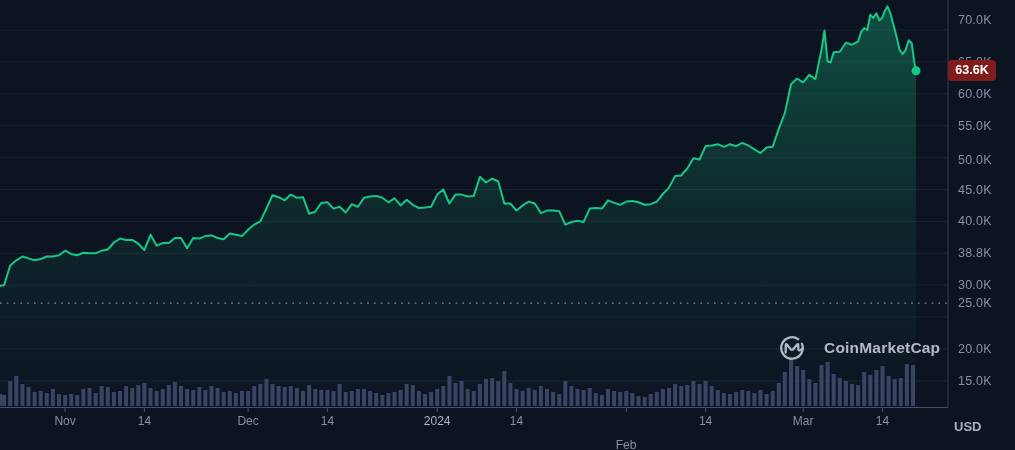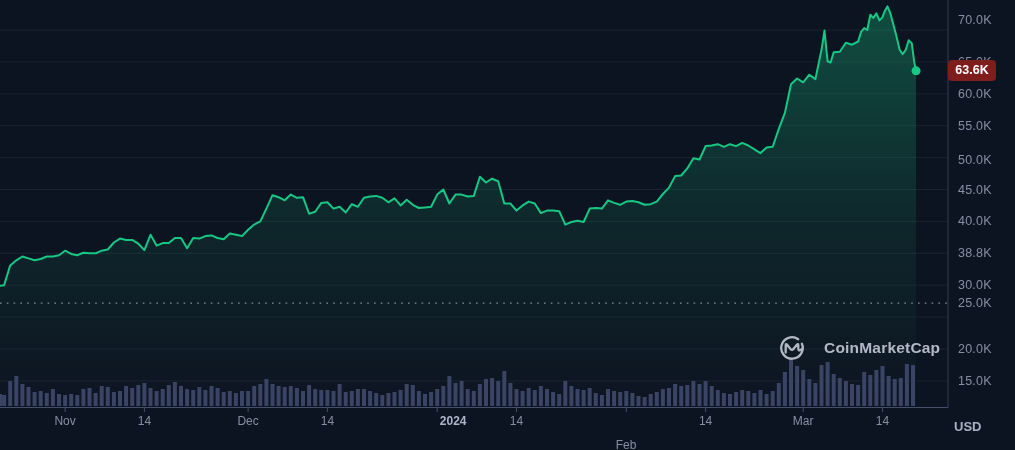--- a/index.html
+++ b/index.html
@@ -3,21 +3,21 @@
 <meta charset="utf-8">
 <style>
   html,body{margin:0;padding:0;background:#0D1421;}
   .stage{position:relative;width:1015px;height:450px;background:#0D1421;overflow:hidden;
          font-family:"Liberation Sans","DejaVu Sans",sans-serif;}
   #chart-svg{position:absolute;left:0;top:0;}
   .y-label{position:absolute;left:958px;transform:translateY(-50%);
            font-size:12.5px;color:#878EA3;letter-spacing:.2px;white-space:nowrap;}
   .x-label{position:absolute;top:414px;transform:translateX(-50%);
            font-size:12px;color:#878EA3;white-space:nowrap;}
-  .x-label.bold{font-weight:bold;color:#ADB4C7;margin-left:16px;}
+  .x-label.bold{font-weight:normal;color:#ADB4C7;}
   .price-badge{position:absolute;left:948px;top:60px;width:48px;height:21px;
                background:#7f1d1d;color:#FFFFFF;font-size:12.5px;font-weight:bold;
                line-height:21px;text-align:center;border-radius:4px;z-index:5;}
   .usd-label{position:absolute;left:954px;top:419px;font-size:13px;font-weight:bold;color:#A9B0C3;}
   .watermark{position:absolute;left:779px;top:335px;display:flex;align-items:center;gap:19px;
              opacity:.88;z-index:3;}
   .watermark .wm-text{color:#C9CEDB;font-size:15.5px;font-weight:bold;letter-spacing:.2px;}
 </style>
 </head>
 <body>

